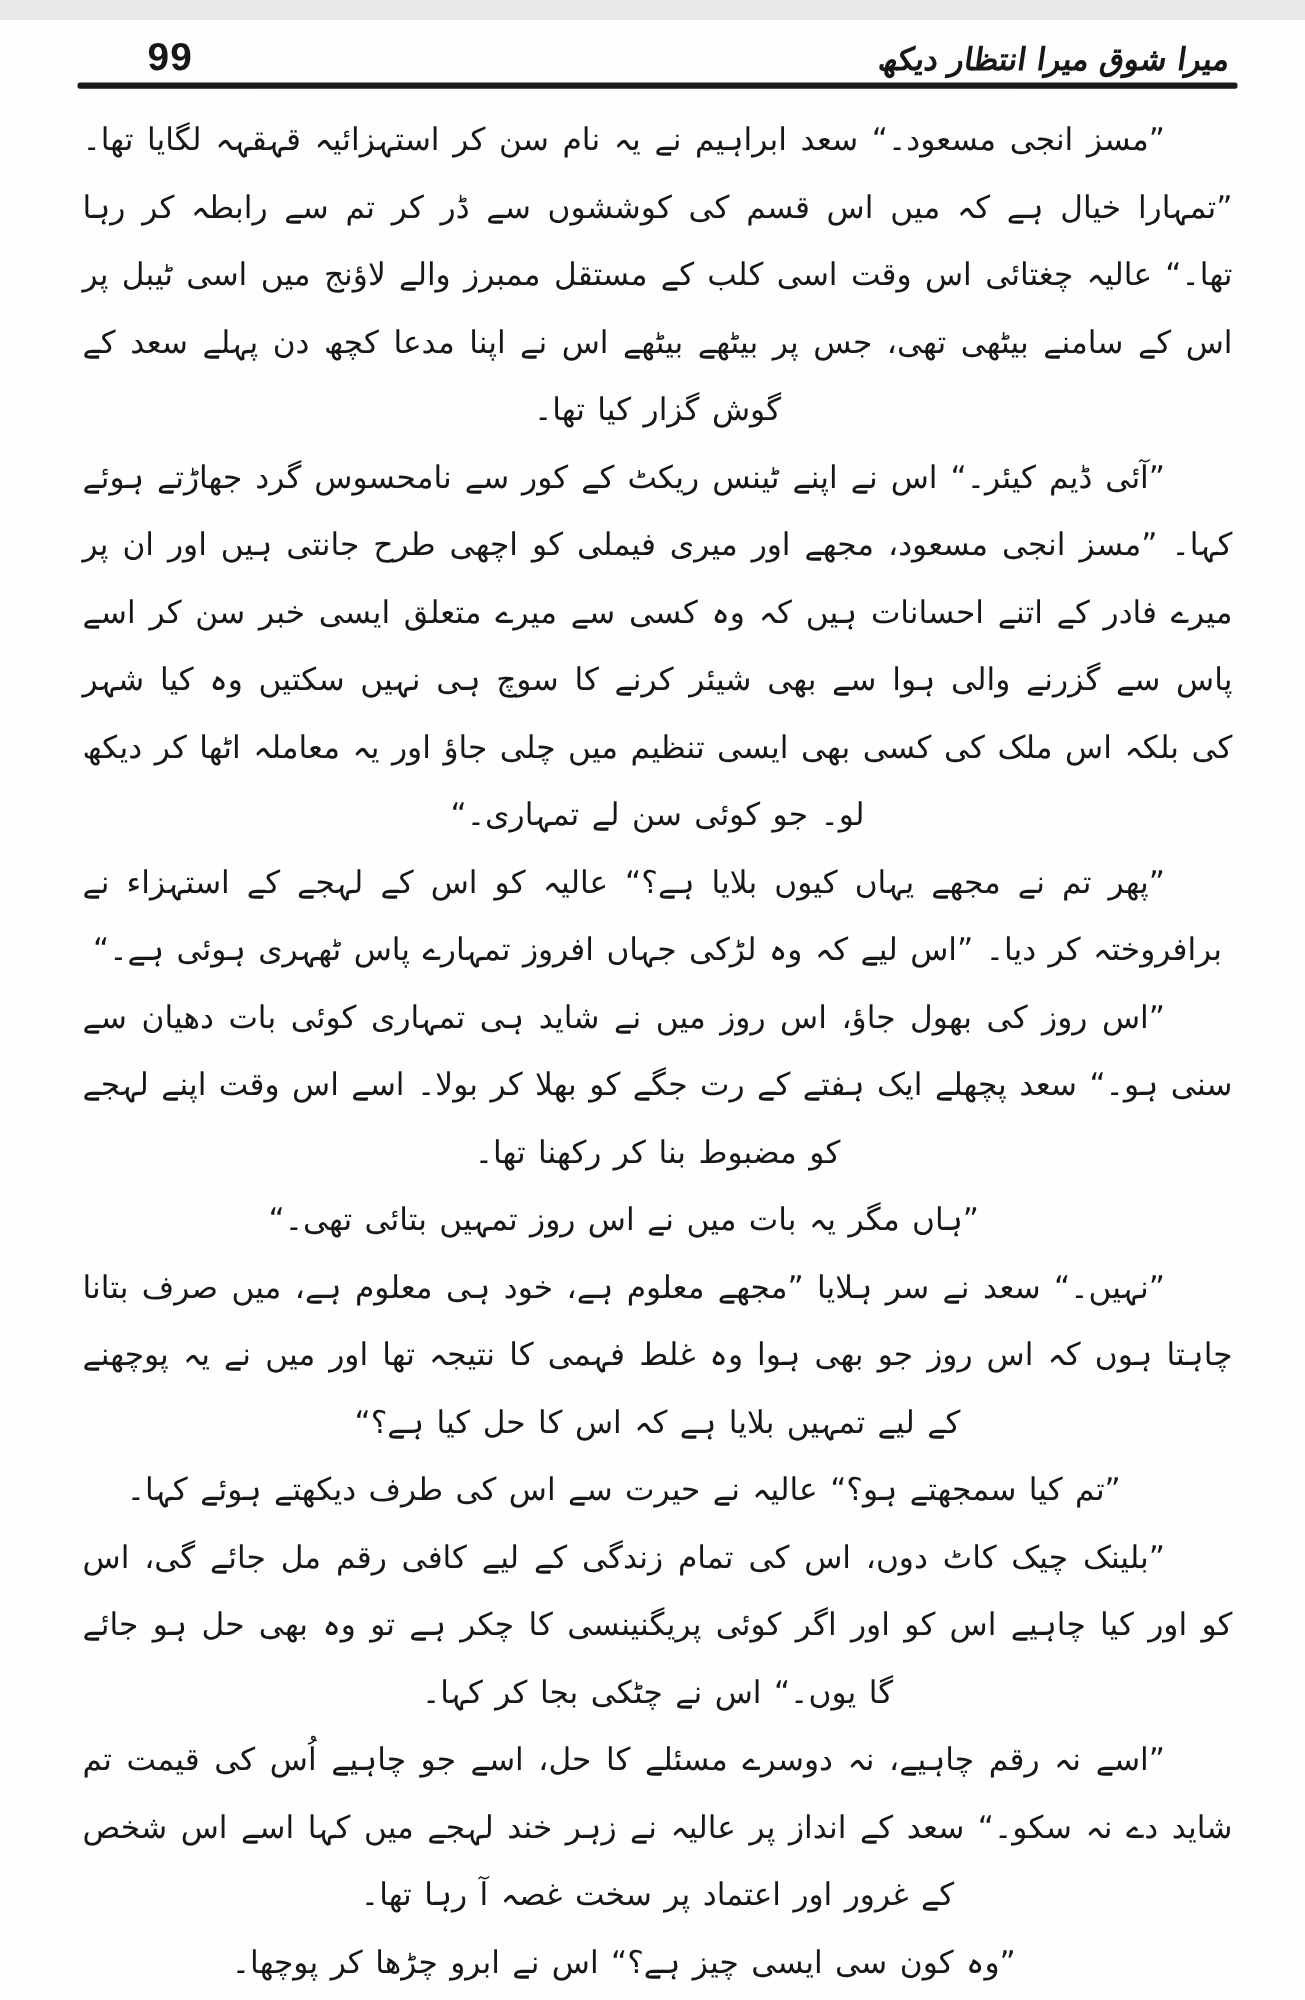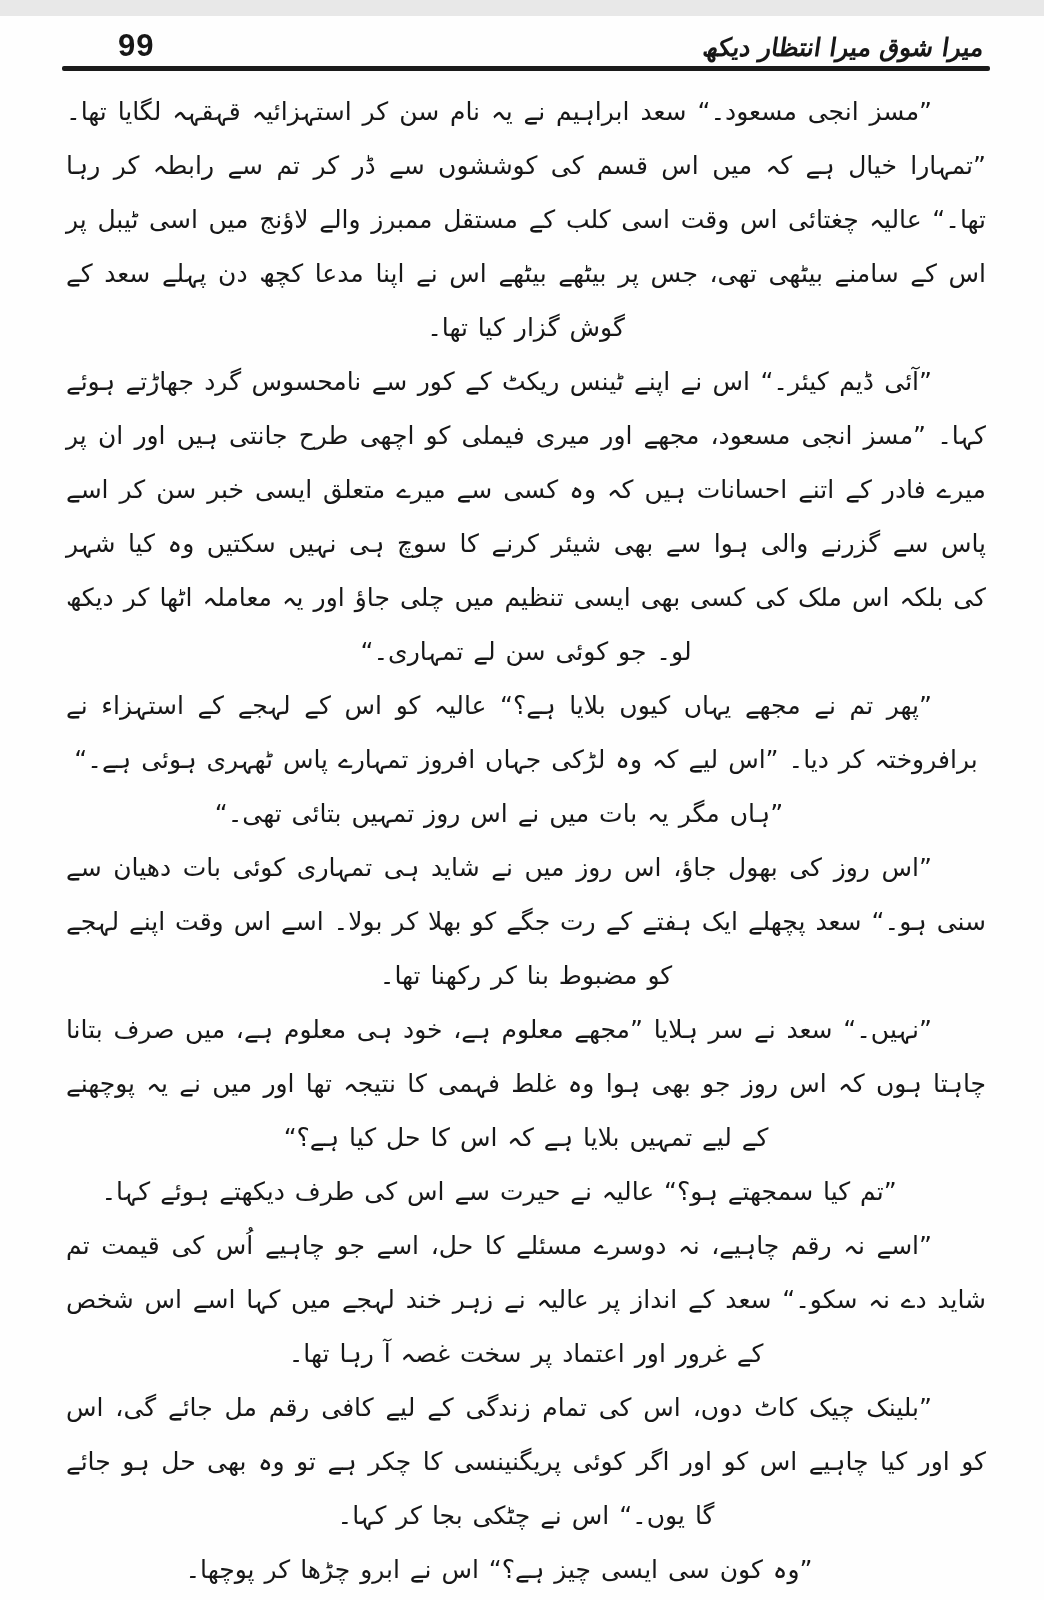--- a/index.html
+++ b/index.html
@@ -75,23 +75,23 @@
     <div class="page-number">99</div>
     <div class="book-title">میرا شوق میرا انتظار دیکھ</div>
   </div>
 
   <div class="header-rule"></div>
 
   <div class="body-text">
     <p>”مسز انجی مسعود۔“ سعد ابراہیم نے یہ نام سن کر استہزائیہ قہقہہ لگایا تھا۔ ”تمہارا خیال ہے کہ میں اس قسم کی کوششوں سے ڈر کر تم سے رابطہ کر رہا تھا۔“ عالیہ چغتائی اس وقت اسی کلب کے مستقل ممبرز والے لاؤنج میں اسی ٹیبل پر اس کے سامنے بیٹھی تھی، جس پر بیٹھے بیٹھے اس نے اپنا مدعا کچھ دن پہلے سعد کے گوش گزار کیا تھا۔</p>
     <p>”آئی ڈیم کیئر۔“ اس نے اپنے ٹینس ریکٹ کے کور سے نامحسوس گرد جھاڑتے ہوئے کہا۔ ”مسز انجی مسعود، مجھے اور میری فیملی کو اچھی طرح جانتی ہیں اور ان پر میرے فادر کے اتنے احسانات ہیں کہ وہ کسی سے میرے متعلق ایسی خبر سن کر اسے پاس سے گزرنے والی ہوا سے بھی شیئر کرنے کا سوچ ہی نہیں سکتیں وہ کیا شہر کی بلکہ اس ملک کی کسی بھی ایسی تنظیم میں چلی جاؤ اور یہ معاملہ اٹھا کر دیکھ لو۔ جو کوئی سن لے تمہاری۔“</p>
     <p>”پھر تم نے مجھے یہاں کیوں بلایا ہے؟“ عالیہ کو اس کے لہجے کے استہزاء نے برافروختہ کر دیا۔ ”اس لیے کہ وہ لڑکی جہاں افروز تمہارے پاس ٹھہری ہوئی ہے۔“</p>
+    <p>”اس روز کی بھول جاؤ، اس روز میں نے شاید ہی تمہاری کوئی بات دھیان سے سنی ہو۔“ سعد پچھلے ایک ہفتے کے رت جگے کو بھلا کر بولا۔ اسے اس وقت اپنے لہجے کو مضبوط بنا کر رکھنا تھا۔</p>
     <p>”ہاں مگر یہ بات میں نے اس روز تمہیں بتائی تھی۔“</p>
-    <p>”اس روز کی بھول جاؤ، اس روز میں نے شاید ہی تمہاری کوئی بات دھیان سے سنی ہو۔“ سعد پچھلے ایک ہفتے کے رت جگے کو بھلا کر بولا۔ اسے اس وقت اپنے لہجے کو مضبوط بنا کر رکھنا تھا۔</p>
     <p>”نہیں۔“ سعد نے سر ہلایا ”مجھے معلوم ہے، خود ہی معلوم ہے، میں صرف بتانا چاہتا ہوں کہ اس روز جو بھی ہوا وہ غلط فہمی کا نتیجہ تھا اور میں نے یہ پوچھنے کے لیے تمہیں بلایا ہے کہ اس کا حل کیا ہے؟“</p>
     <p>”تم کیا سمجھتے ہو؟“ عالیہ نے حیرت سے اس کی طرف دیکھتے ہوئے کہا۔</p>
+    <p>”بلینک چیک کاٹ دوں، اس کی تمام زندگی کے لیے کافی رقم مل جائے گی، اس کو اور کیا چاہیے اس کو اور اگر کوئی پریگنینسی کا چکر ہے تو وہ بھی حل ہو جائے گا یوں۔“ اس نے چٹکی بجا کر کہا۔</p>
     <p>”اسے نہ رقم چاہیے، نہ دوسرے مسئلے کا حل، اسے جو چاہیے اُس کی قیمت تم شاید دے نہ سکو۔“ سعد کے انداز پر عالیہ نے زہر خند لہجے میں کہا اسے اس شخص کے غرور اور اعتماد پر سخت غصہ آ رہا تھا۔</p>
-    <p>”بلینک چیک کاٹ دوں، اس کی تمام زندگی کے لیے کافی رقم مل جائے گی، اس کو اور کیا چاہیے اس کو اور اگر کوئی پریگنینسی کا چکر ہے تو وہ بھی حل ہو جائے گا یوں۔“ اس نے چٹکی بجا کر کہا۔</p>
     <p>”وہ کون سی ایسی چیز ہے؟“ اس نے ابرو چڑھا کر پوچھا۔</p>
 
   </div>
 
 </div>
 
 </body></html>

